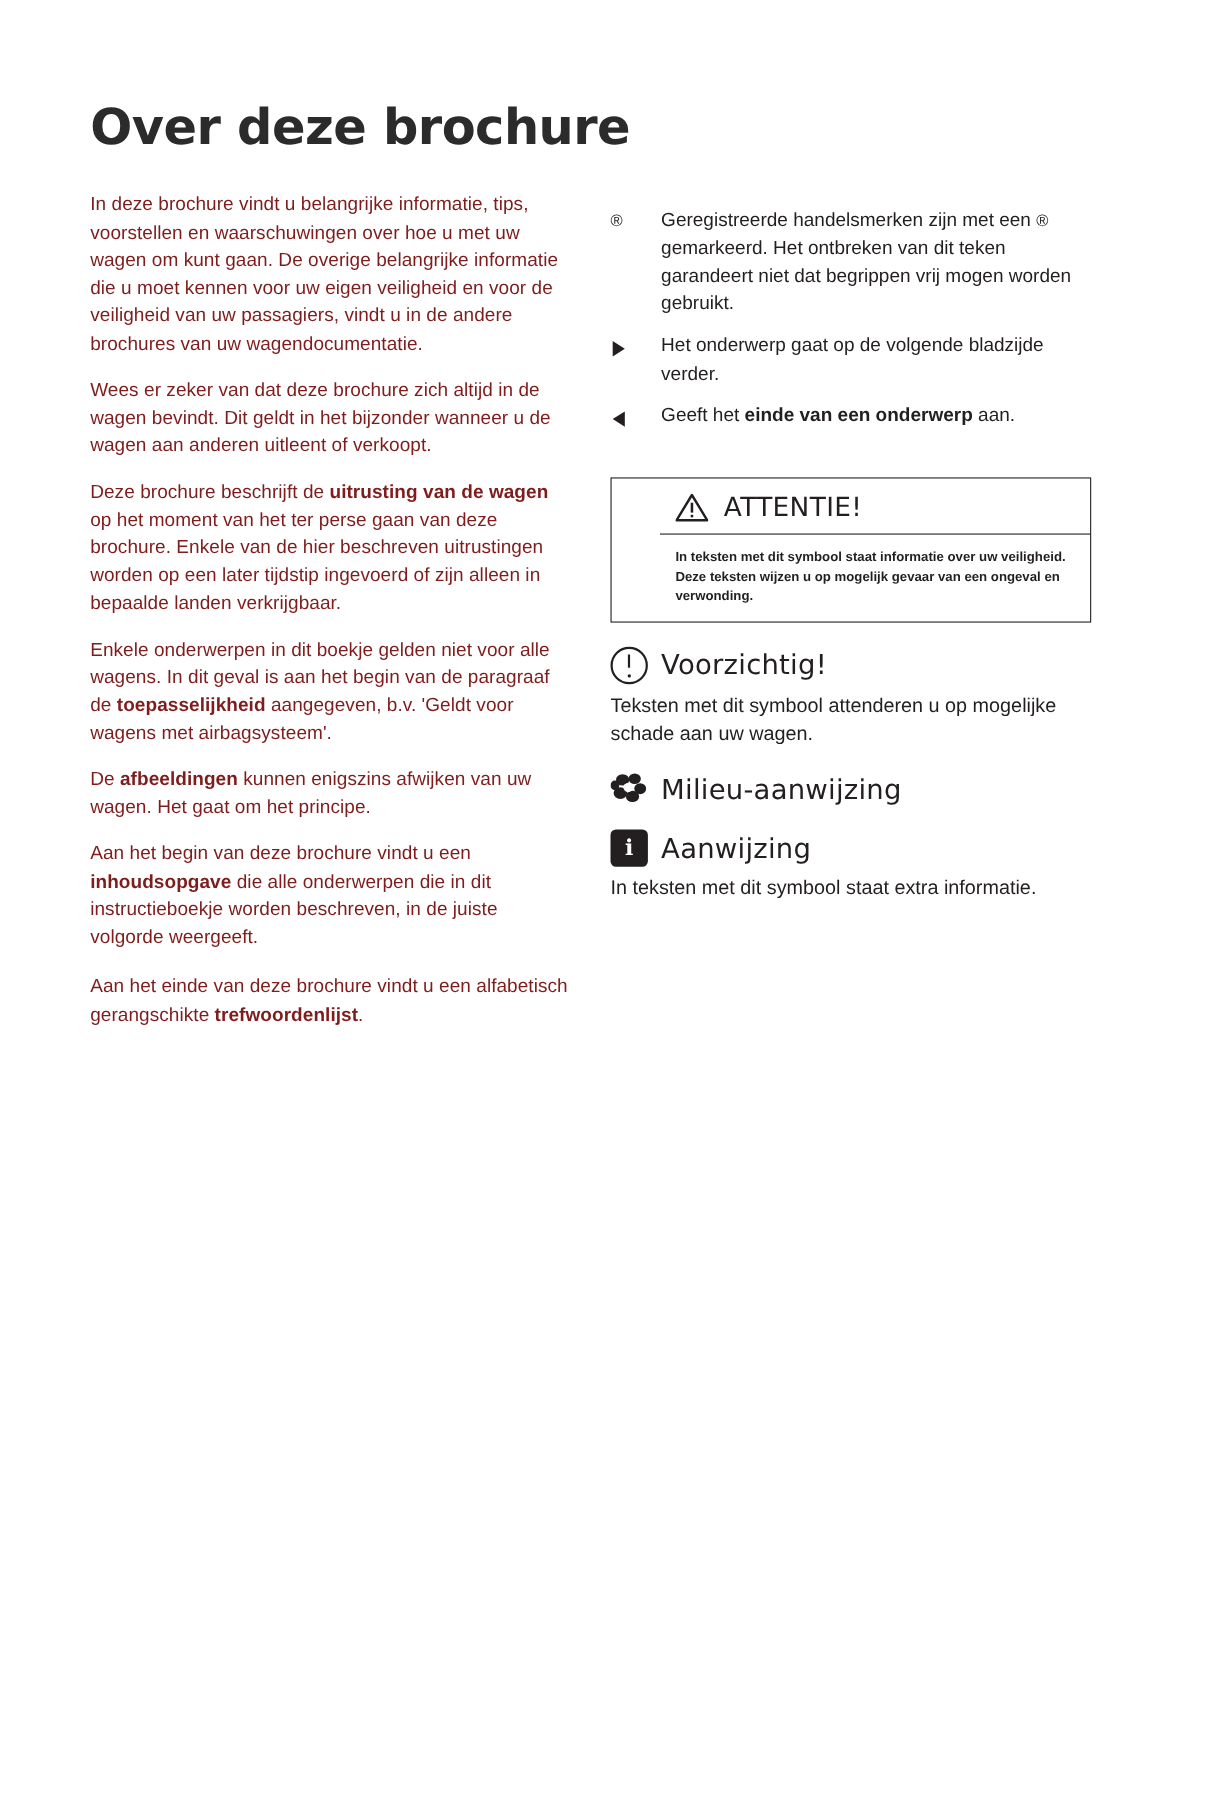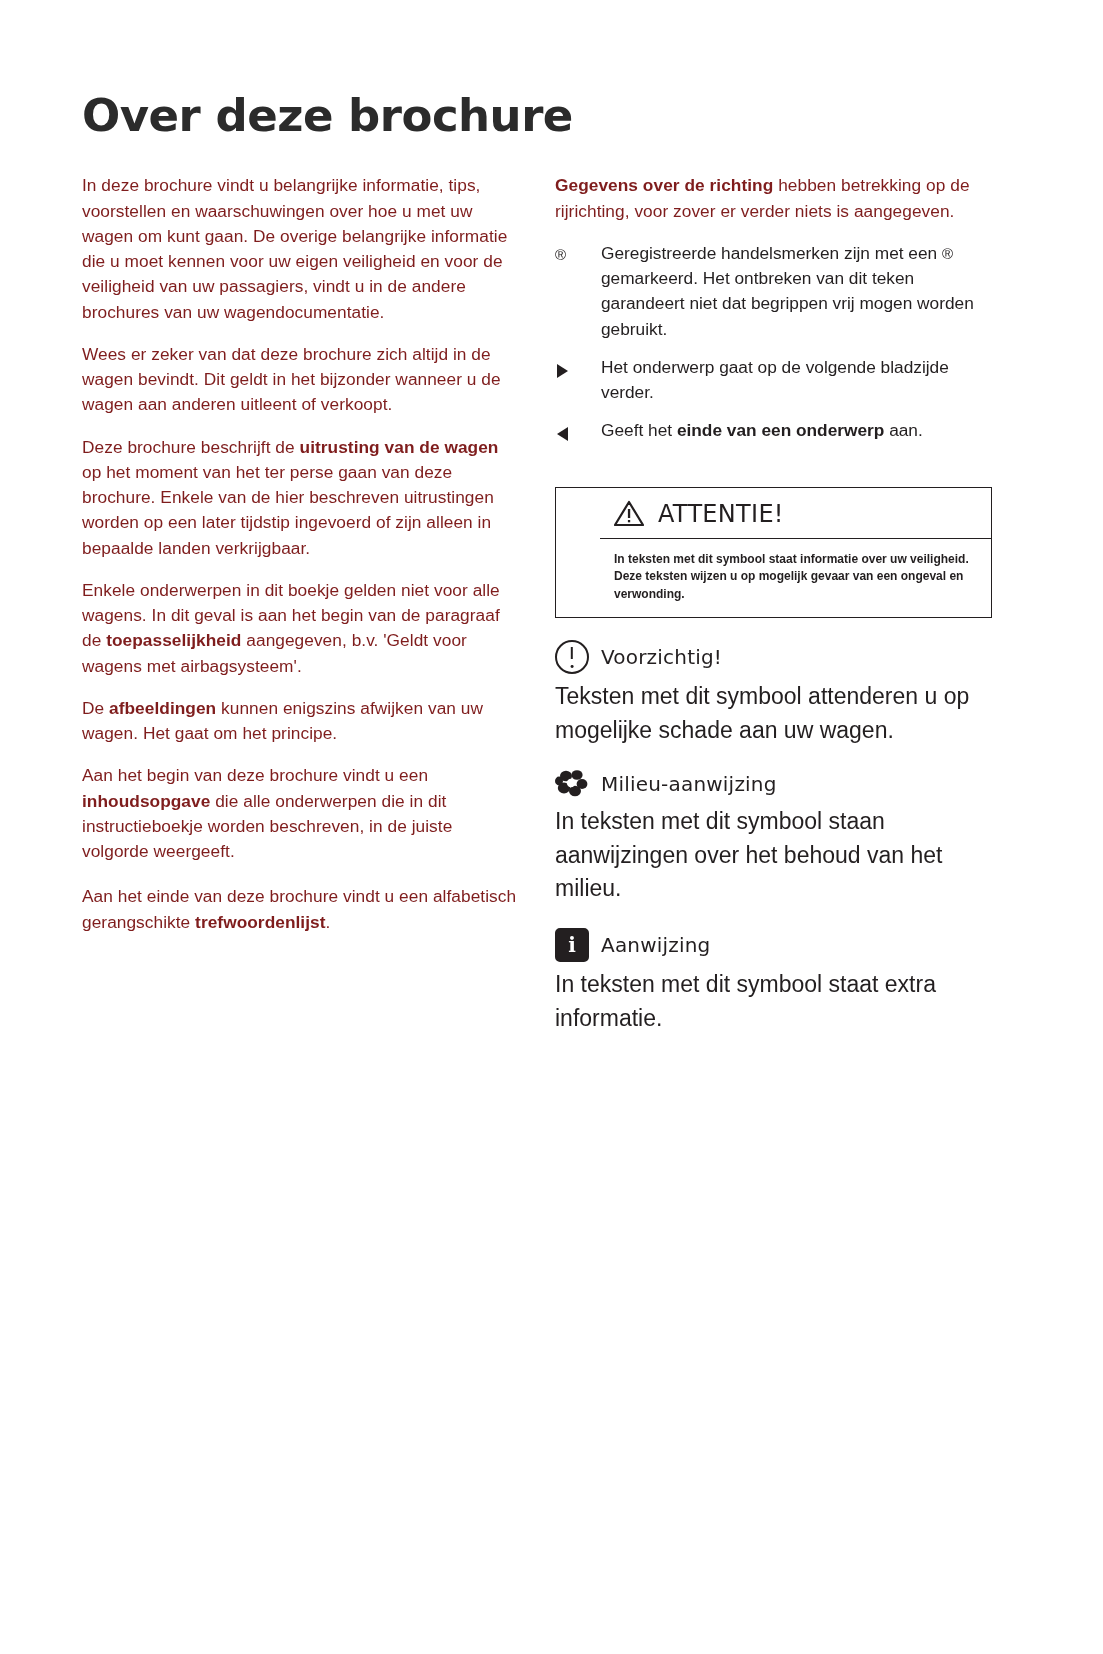--- a/index.html
+++ b/index.html
@@ -135,26 +135,26 @@
     margin-bottom: 22px;
   }
   .note-head {
     display: flex;
     align-items: center;
     gap: 12px;
     margin-bottom: 6px;
   }
   .note-title {
     font-family: "DejaVu Sans", sans-serif;
-    font-size: 20px;
+    font-size: 25px;
     color: #231f20;
     letter-spacing: 0.2px;
   }
   .note-body {
-    font-size: 23px;
+    font-size: 18px;
     line-height: 1.46;
   }
   .icon-circle {
     width: 30px; height: 30px;
     border: 2px solid #231f20;
     border-radius: 50%;
     position: relative;
     flex: 0 0 30px;
   }
   .icon-circle:before {
@@ -222,21 +222,20 @@
         <p class="para"><span>De </span><b>afbeeldingen</b><span> kunnen enigszins afwijken van uw wagen. Het gaat om het principe.</span></p>
 
         <p class="para"><span>Aan het begin van deze brochure vindt u een </span><b>inhoudsopgave</b><span> die alle onderwerpen die in dit instructieboekje worden beschreven, in de juiste volgorde weergeeft.</span></p>
 
         <p class="para"><span>Aan het einde van deze brochure vindt u een alfabetisch gerangschikte </span><b>trefwoordenlijst</b><span>.</span></p>
 
       </div>
 
       <div class="col">
 
-        <p class="para"><b>Gegevens over de richting</b><span> hebben betrekking op de rijrichting, voor zover er verder niets is aangegeven.</span></p>
 
         <div class="symlist">
 
           <div class="symrow">
             <div class="symcell"><span class="reg-glyph">®</span></div>
             <div class="symtext"><span>Geregistreerde handelsmerken zijn met een </span><span class="reg-glyph">®</span><span> gemarkeerd. Het ontbreken van dit teken garandeert niet dat begrippen vrij mogen worden gebruikt.</span></div>
           </div>
 
           <div class="symrow">
             <div class="symcell"><span class="tri-right"></span></div>
@@ -282,21 +281,20 @@
                   <ellipse cx="27" cy="15" rx="5.4" ry="5"></ellipse>
                   <ellipse cx="20" cy="22" rx="6" ry="5.2"></ellipse>
                   <ellipse cx="9" cy="19" rx="6.2" ry="5.4"></ellipse>
                   <ellipse cx="4" cy="12" rx="4" ry="4.4"></ellipse>
                 </g>
                 <circle cx="16" cy="14" r="4.2" fill="#ffffff"></circle>
               </svg>
             </span>
             <span class="note-title">Milieu-aanwijzing</span>
           </div>
-          <div class="note-body">In teksten met dit symbool staan aanwijzingen over het behoud van het milieu.</div>
         </div>
 
         <div class="note">
           <div class="note-head">
             <span class="icon-info">
                 <span class="glyph">i</span>
               </span>
             <span class="note-title">Aanwijzing</span>
           </div>
           <div class="note-body">In teksten met dit symbool staat extra informatie.</div>

